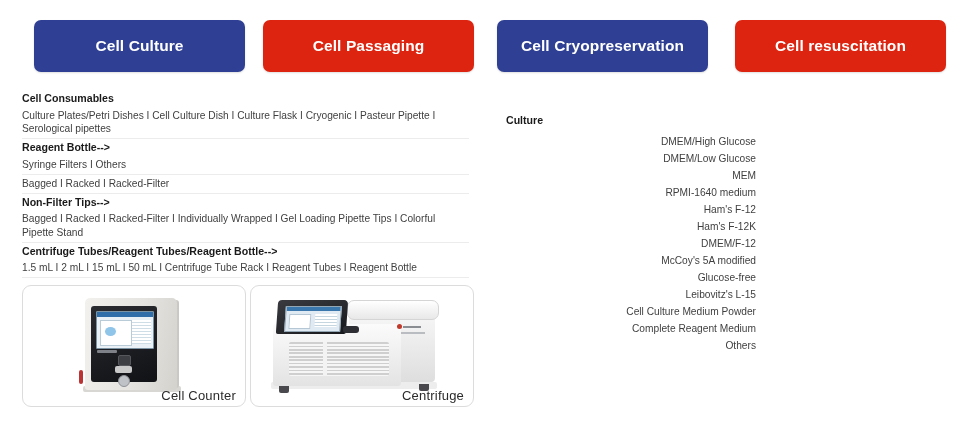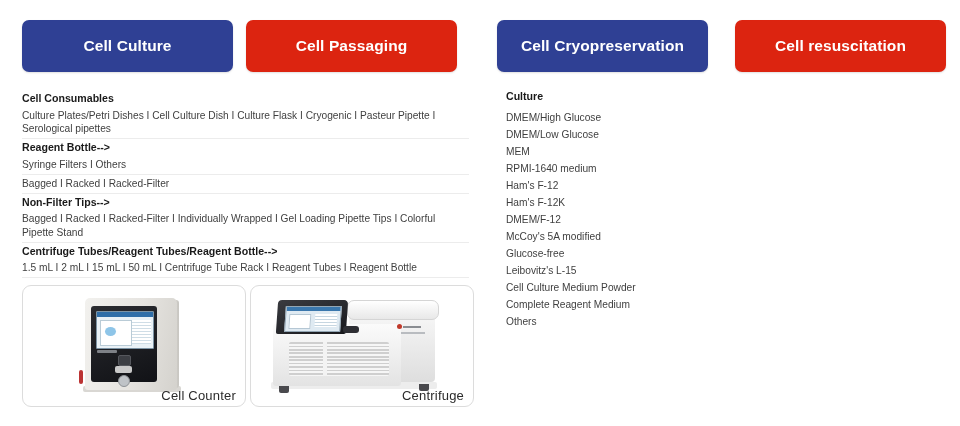--- a/index.html
+++ b/index.html
@@ -10,22 +10,22 @@
   }
   
   .tabs{position:absolute;left:22px;top:20px;width:923px;height:52px;}
   .tab{
     position:absolute;top:0;width:211px;height:52px;
     border-radius:7px;display:flex;align-items:center;justify-content:center;
     color:#ffffff;font-weight:bold;font-size:15.5px;letter-spacing:.1px;
     box-sizing:border-box;cursor:pointer;
     box-shadow:0 1px 2px rgba(0,0,0,.13);
   }
-  .tab.t0{left:0px;justify-content:center;}
-  .tab.t1{left:224px;align-items:center;}
+  .tab.t0{left:12px;justify-content:center;}
+  .tab.t1{left:241px;align-items:center;}
   .tab.t2{left:475px;}
   .tab.t3{left:713px;}
   .tab-blue{background:#2f4094;}
   .tab-red{background:#dc2410;}
 
   
   .left-col{position:absolute;left:22px;top:90px;width:447px;}
   .row{
     padding:2px 0 2.5px 0;
     border-bottom:1px solid #ececec;
@@ -35,22 +35,22 @@
   .row.head{
     font-weight:bold;font-size:10.6px;color:#1a1a1a;
     border-bottom:none;padding-bottom:1px;
   }
   .row.body{
     font-size:10.2px;color:#3f3f3f;
   }
 
   
   .right-col{position:absolute;left:506px;top:90px;width:250px;}
-  .rc-head{font-weight:bold;font-size:10.6px;color:#1a1a1a;margin-bottom:7px;}
-  .rc-item{font-size:10.2px;color:#3f3f3f;line-height:17px;}
+  .rc-head{font-weight:bold;font-size:10.6px;color:#1a1a1a;margin-bottom:7px;margin-top:24px;}
+  .rc-item{font-size:10.2px;color:#3f3f3f;line-height:17px;text-align:right;}
 
   
   .cards{position:absolute;left:22px;top:285px;}
   .card{
     position:absolute;top:0;width:224px;height:122px;
     border:1px solid #dcdcdc;border-radius:9px;background:#ffffff;
     box-sizing:border-box;overflow:hidden;
   }
   .card.c0{left:0px;}
   .card.c1{left:228px;}

